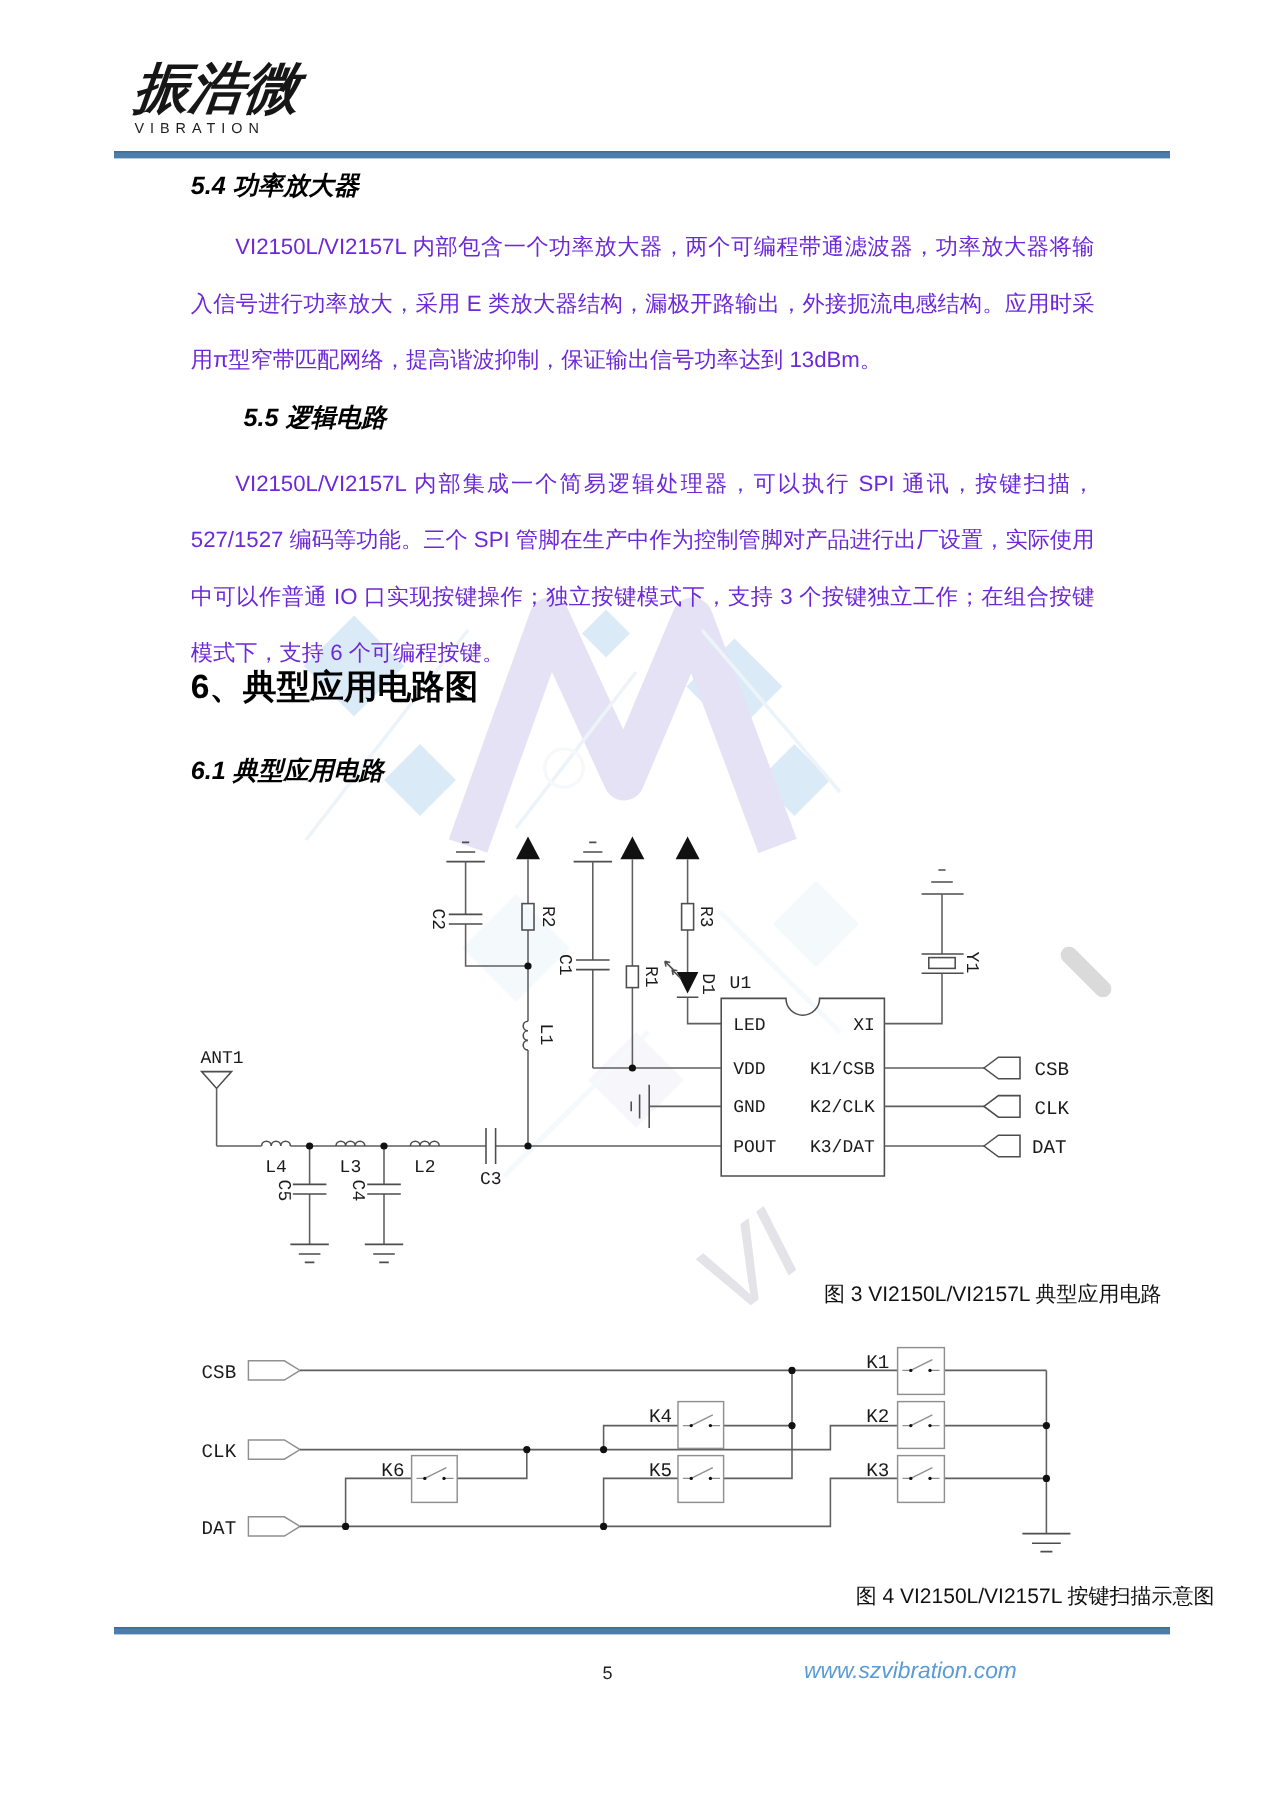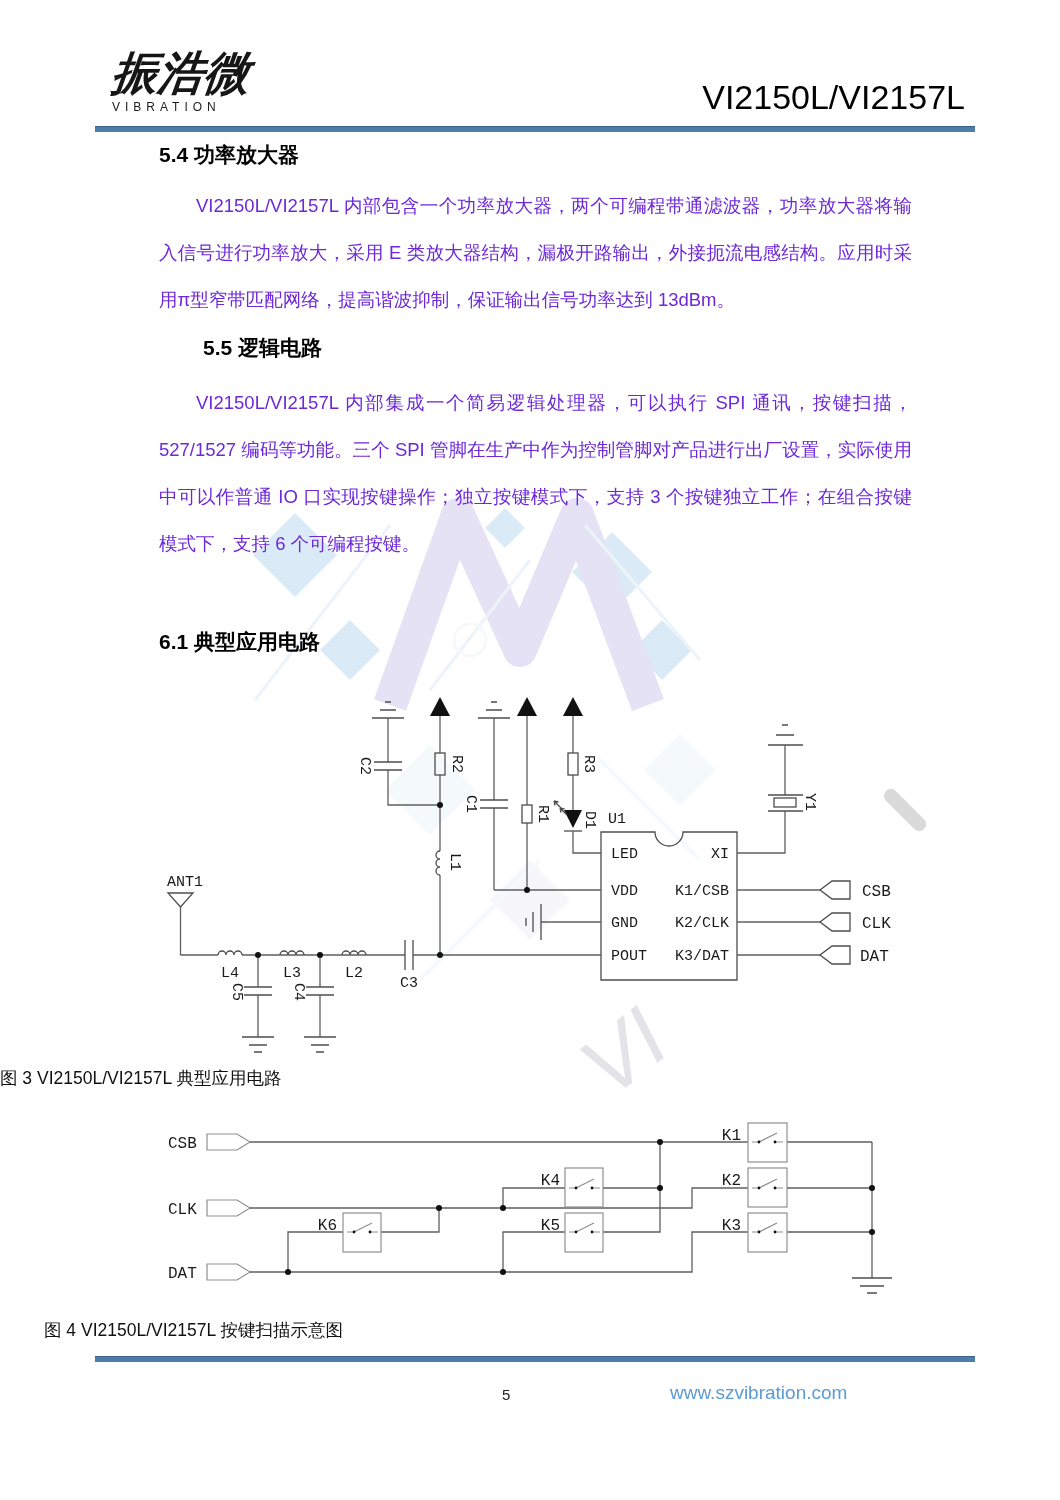--- a/index.html
+++ b/index.html
@@ -9,37 +9,37 @@
   
   .logo{position:absolute;left:112px;top:48px;width:220px;}
   .logo-cn{font-family:"DejaVu Serif",serif;font-weight:700;font-style:italic;
            font-size:46px;line-height:50px;color:#161616;transform:skewX(-6deg);}
   .logo-en{font-size:12px;letter-spacing:5px;color:#1c1c1c;margin-top:2px;font-weight:500;}
   .doc-title{position:absolute;right:95px;top:78px;font-size:34px;font-weight:400;color:#000;}
   .rule{position:absolute;left:95px;width:880px;height:5px;background:#4d7dab;border-top:1px solid #3c638c;}
   .rule-top{top:126px;}
   .rule-bottom{top:1356px;}
   
-  .h2{position:absolute;left:159px;font-size:21px;font-weight:700;color:#000;}
+  .h2{position:absolute;left:159px;font-size:21px;font-weight:700;color:#000;font-style:italic;}
   .h1{position:absolute;left:159px;font-size:28px;font-weight:700;color:#000;}
   .para{position:absolute;left:159px;width:753px;font-size:18.5px;line-height:47px;
         text-align:justify;text-indent:2em;color:#6d28d9;}
-  .caption{position:absolute;left:0;width:968px;text-align:left;font-size:17.5px;color:#111;}
+  .caption{position:absolute;left:0;width:968px;text-align:right;font-size:17.5px;color:#111;}
   
   .fig{position:absolute;}
   .wire{stroke:#5f5f5f;stroke-width:1.3;fill:none;}
   .sym{stroke:#4d4d4d;stroke-width:1.3;fill:none;}
   .boxsym{stroke:#8f8f8f;stroke-width:1.2;fill:none;}
   .fillb{fill:#111;stroke:none;}
   .dot{fill:#111;stroke:none;}
   .lbl{font-family:"Liberation Mono",monospace;font-size:15px;fill:#1a1a1a;}
   .lbl16{font-family:"Liberation Mono",monospace;font-size:16px;fill:#1a1a1a;}
   
   .page-num{position:absolute;left:502px;top:1386px;font-size:15px;color:#222;}
-  .site{position:absolute;left:670px;top:1382px;font-size:19px;color:#5b9bd5;text-decoration:none;}
+  .site{position:absolute;left:670px;top:1382px;font-size:19px;color:#5b9bd5;text-decoration:none;font-style:italic;}
 </style>
 </head>
 <body>
 
 <div class="page">
 
   <svg class="layer" width="1060" height="1500" aria-hidden="true">
     <g opacity="0.5">
       <polygon points="295,513 337,555 295,597 253,555" fill="#b7d9f0"></polygon>
       <polygon points="350,620 380,650 350,680 320,650" fill="#b7d9f0"></polygon>
@@ -57,29 +57,29 @@
       <path d="M420,980 L540,860 M600,760 L700,860" stroke="#b7d9f0" stroke-width="4" fill="none"></path>
     </g>
     <rect x="878" y="803" width="54" height="14" rx="7" fill="#d4d4d4" opacity="0.85" transform="rotate(45 905 810)"></rect>
     <text x="610" y="1100" font-size="85" font-style="italic" fill="#e3e3e8" transform="rotate(-38 610 1100)" font-family="Liberation Sans, sans-serif">VI</text>
   </svg>
 
   <div class="logo">
     <div class="logo-cn">振浩微</div>
     <div class="logo-en">VIBRATION</div>
   </div>
-  <div class="doc-title">VI2150L/VI2157L</div>
   <div class="rule rule-top"></div>
 
   <div class="h2" style="top:141px;">5.4 功率放大器</div>
   <div class="para" style="top:182px;">VI2150L/VI2157L 内部包含一个功率放大器，两个可编程带通滤波器，功率放大器将输入信号进行功率放大，采用 E 类放大器结构，漏极开路输出，外接扼流电感结构。应用时采用π型窄带匹配网络，提高谐波抑制，保证输出信号功率达到 13dBm。</div>
 
   <div class="h2" style="top:334px;margin-left:44px;">5.5 逻辑电路</div>
   <div class="para" style="top:379px;">VI2150L/VI2157L 内部集成一个简易逻辑处理器，可以执行 SPI 通讯，按键扫描，527/1527 编码等功能。三个 SPI 管脚在生产中作为控制管脚对产品进行出厂设置，实际使用中可以作普通 IO 口实现按键操作；独立按键模式下，支持 3 个按键独立工作；在组合按键模式下，支持 6 个可编程按键。</div>
 
+  <div class="h1" style="top:554px;">6、典型应用电路图</div>
   <div class="h2" style="top:628px;">6.1 典型应用电路</div>
 
   <svg class="fig" style="left:140px;top:690px;" width="820" height="372" viewBox="0 0 820 372">
 
     <g>
       <polygon class="fillb" points="300,7 290,26 310,26"></polygon>
       <polygon class="fillb" points="387,7 377,26 397,26"></polygon>
       <polygon class="fillb" points="433,7 423,26 443,26"></polygon>
     </g>
 

